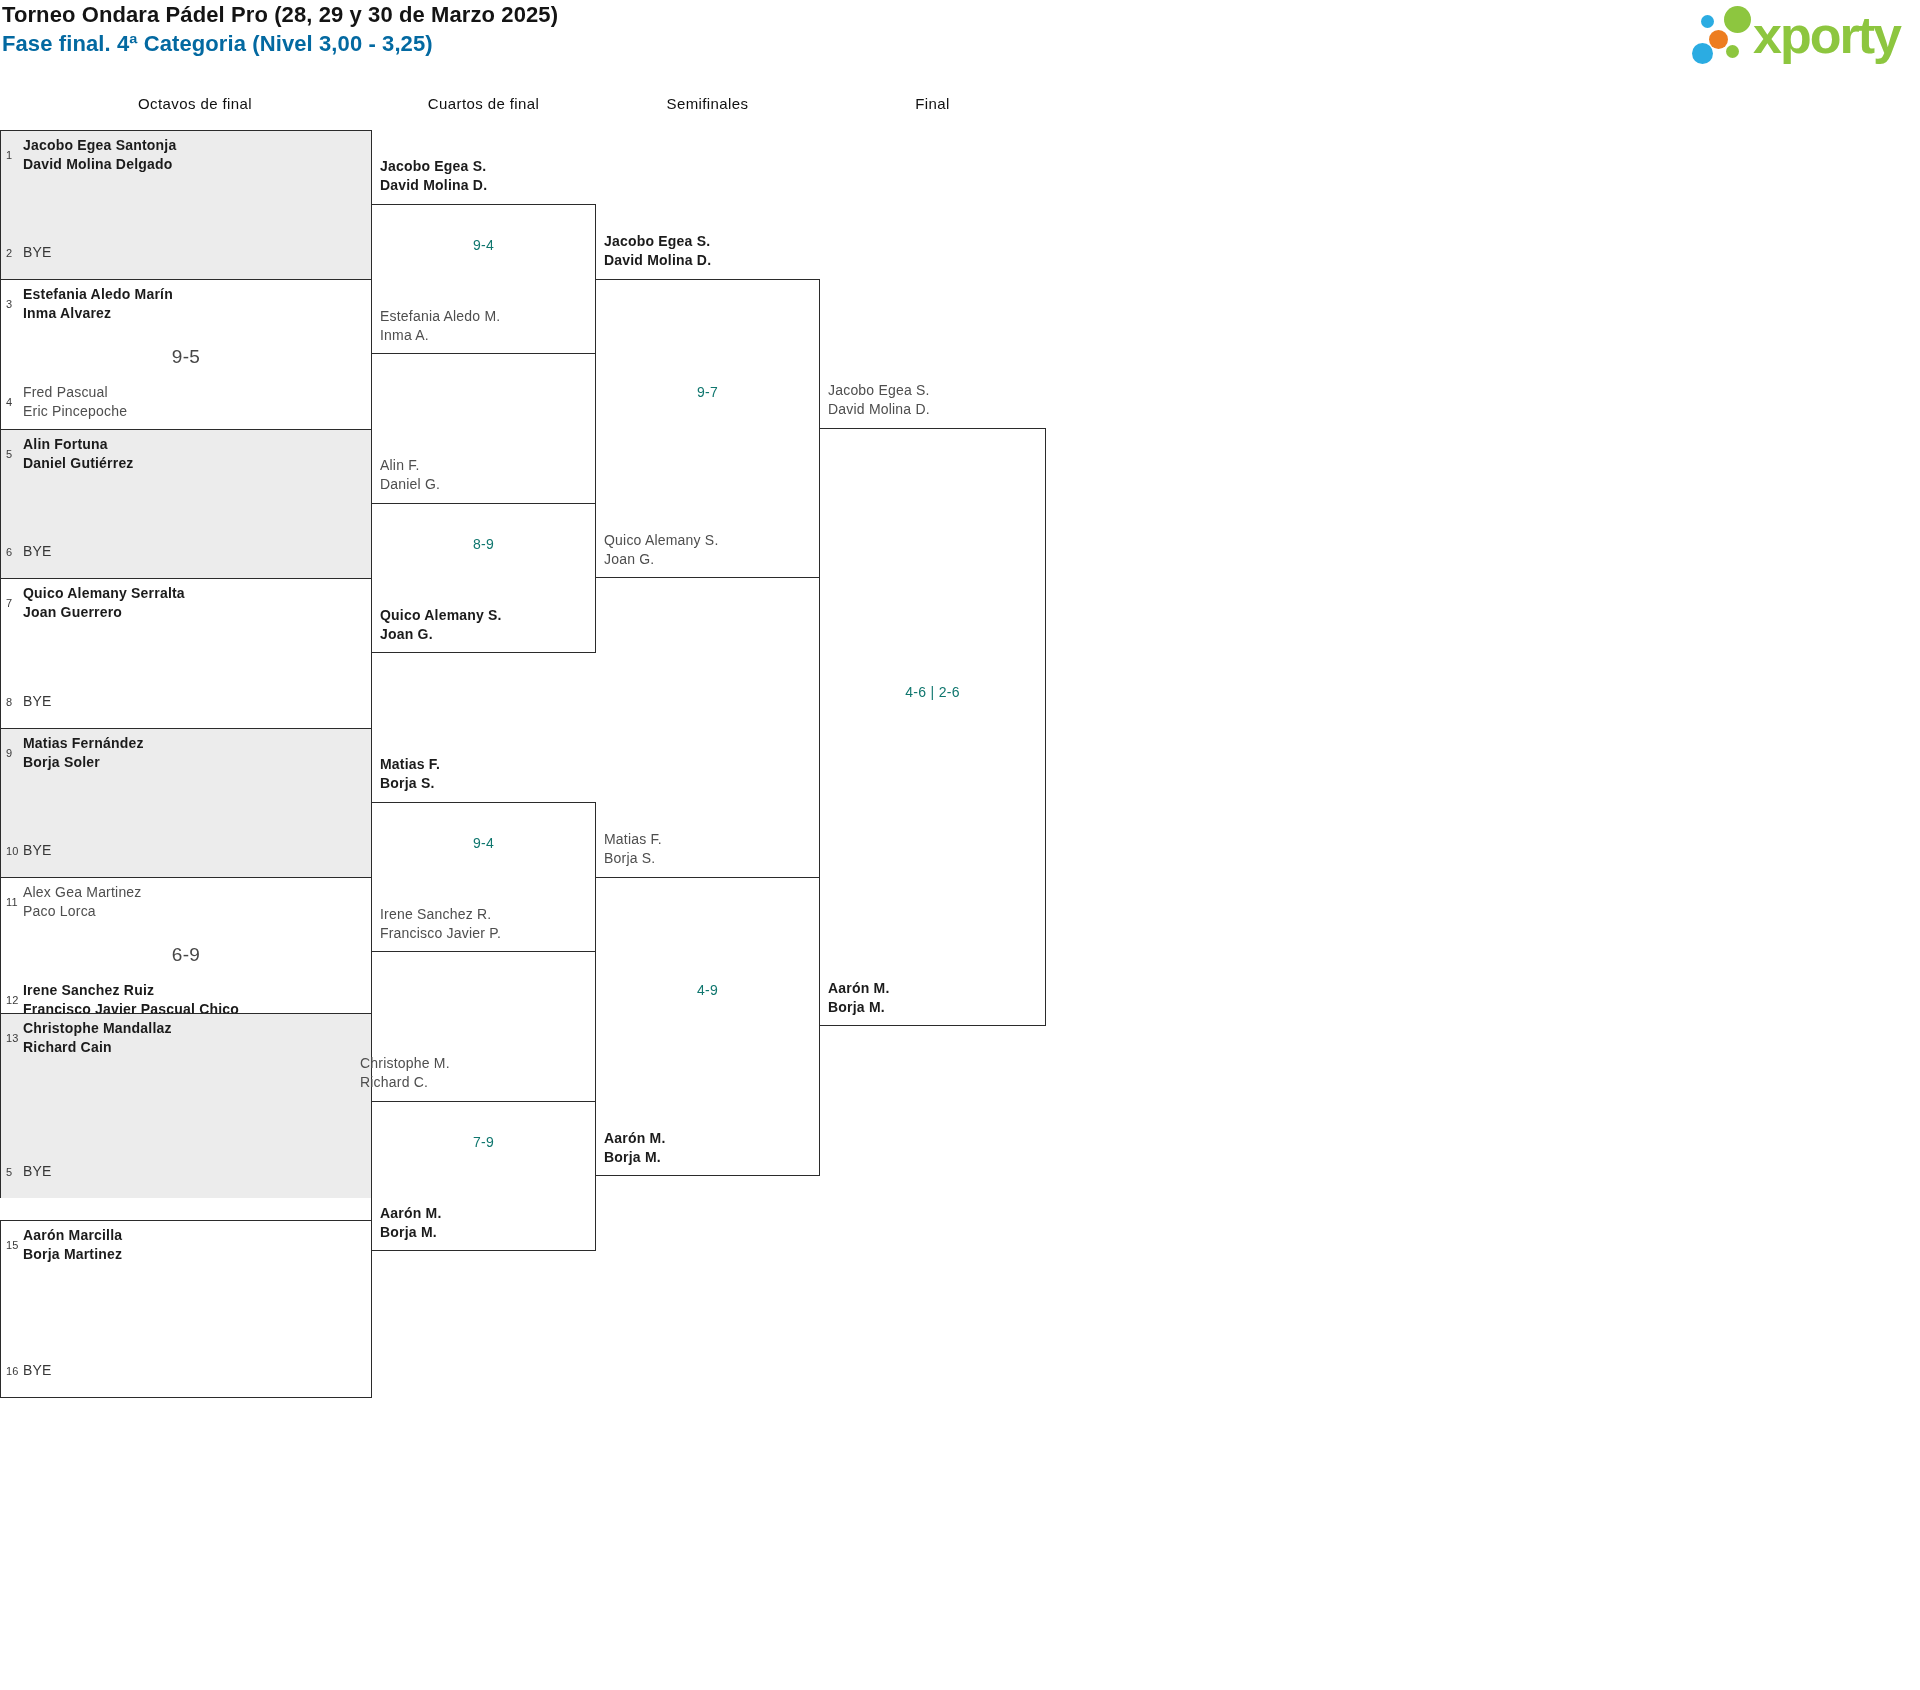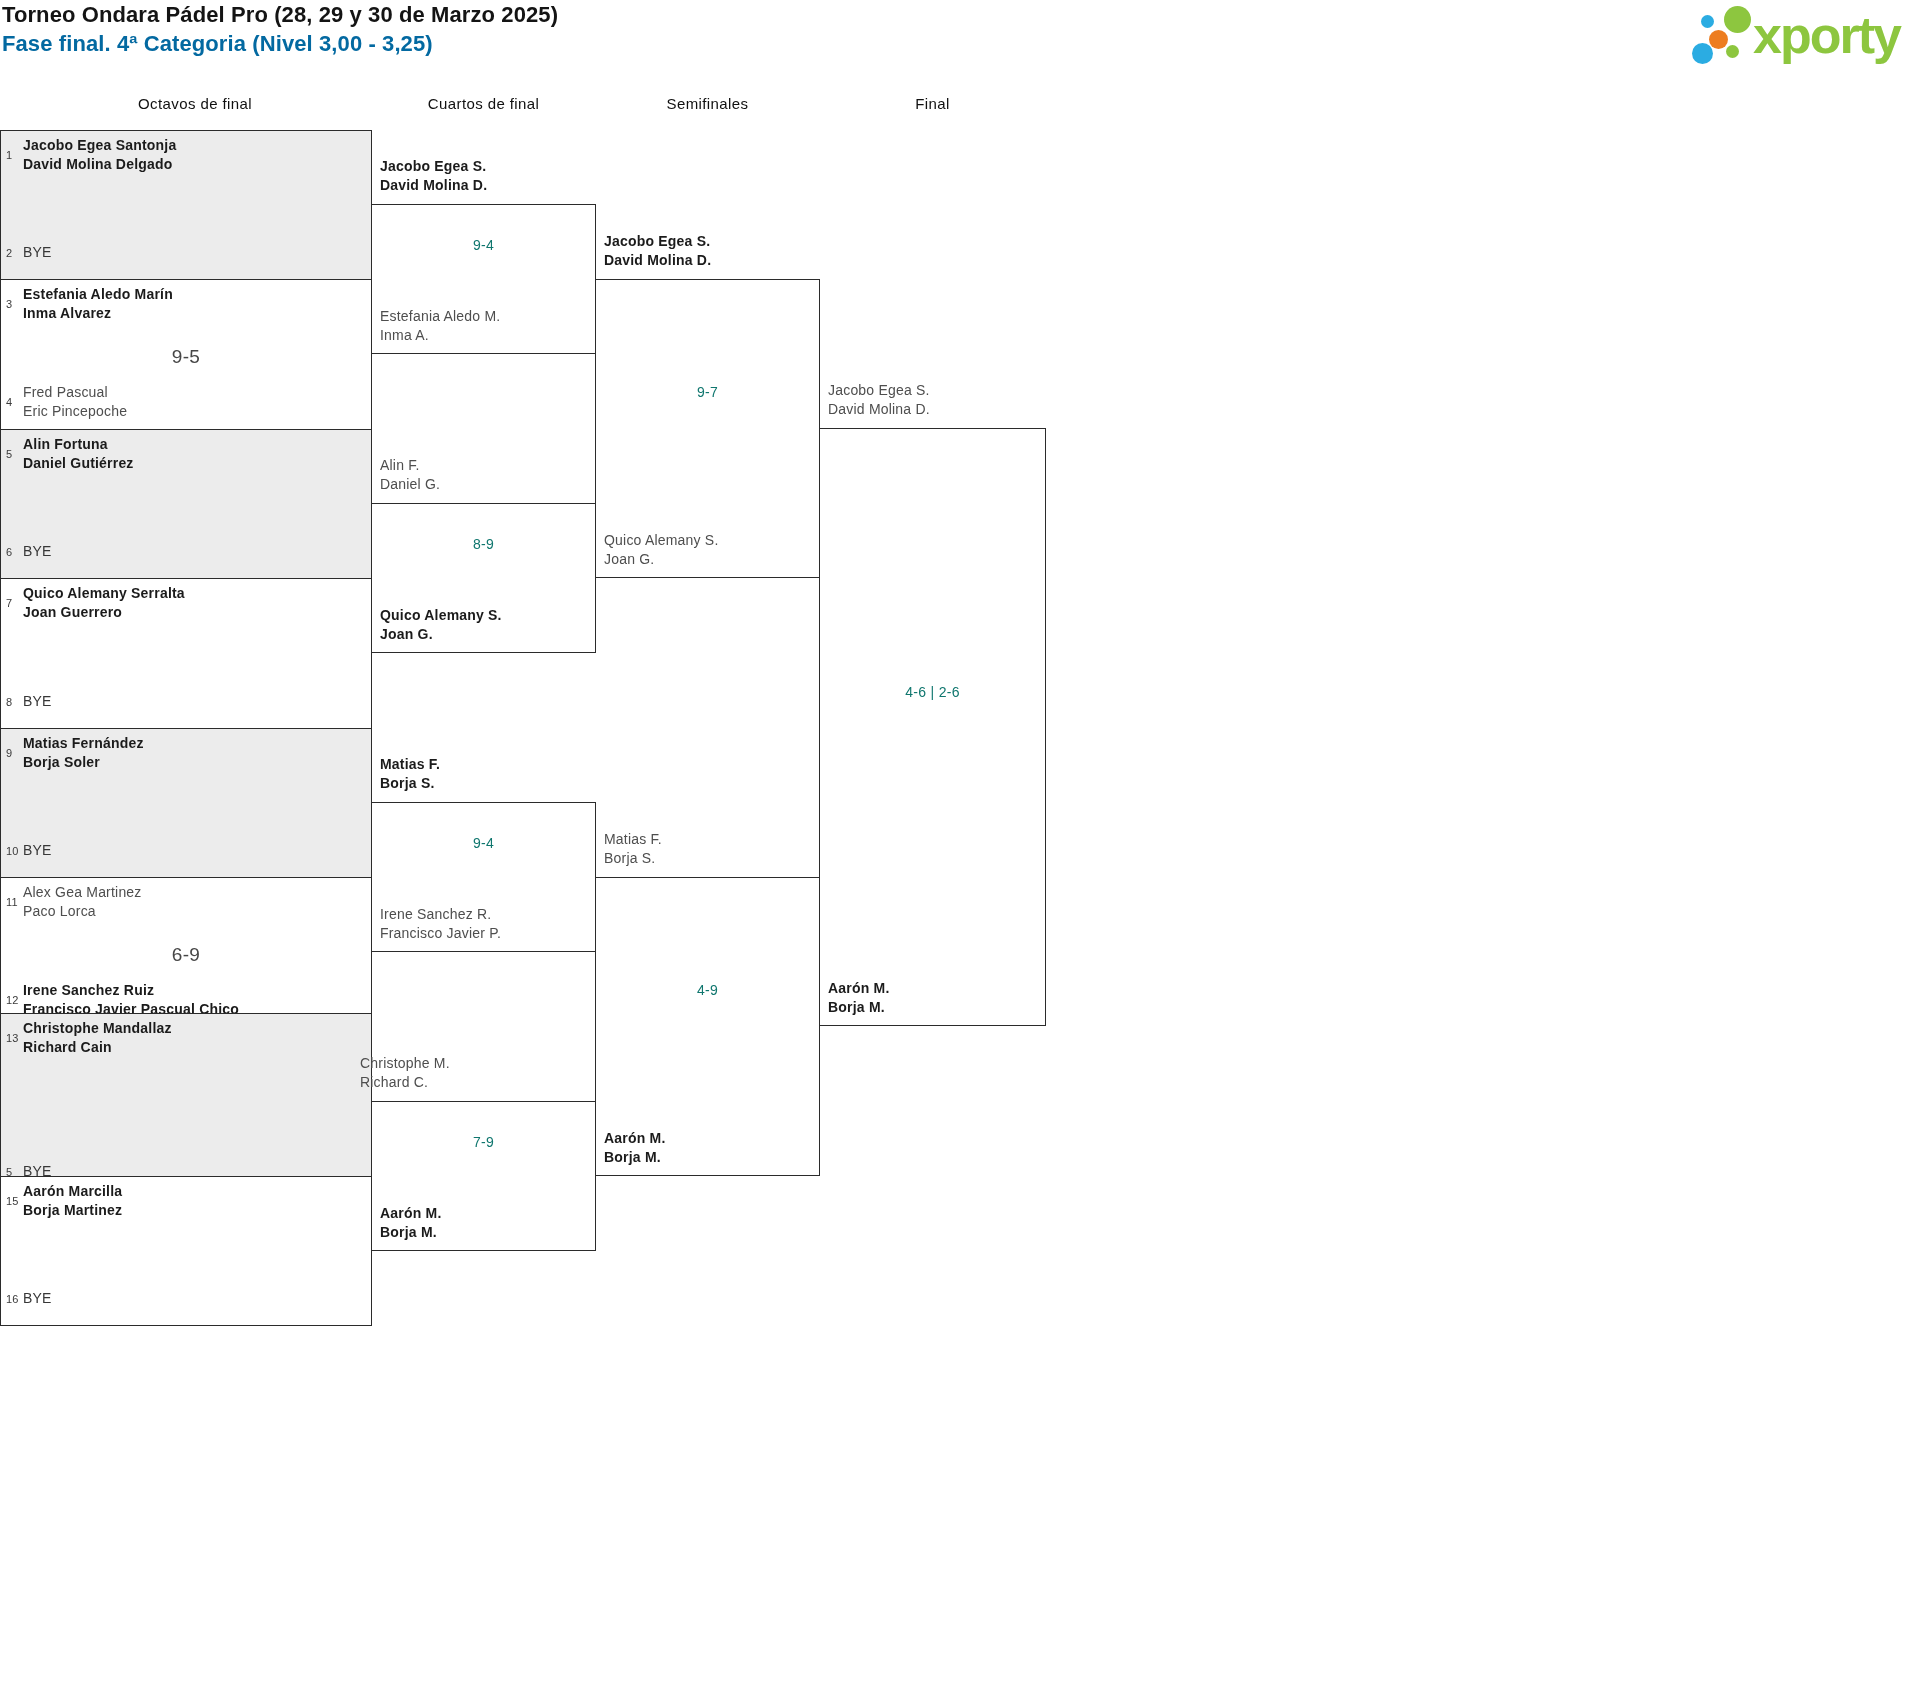--- a/index.html
+++ b/index.html
@@ -165,21 +165,21 @@
     </span>
   </div>
   <div class="entry ebye">
     <span class="seed">5</span>
     <span class="names bye">
       <span class="nline">BYE</span>
     </span>
   </div>
 </div>
 
-<div class="abs obox last" style="top:1176px;height:150px;">
+<div class="abs obox last" style="top:1220px;height:178px;">
   <div class="entry etop">
     <span class="seed">15</span>
     <span class="names win">
       <span class="nline">Aarón Marcilla</span>
       <span class="nline">Borja Martinez</span>
     </span>
   </div>
   <div class="entry ebye">
     <span class="seed">16</span>
     <span class="names bye">

